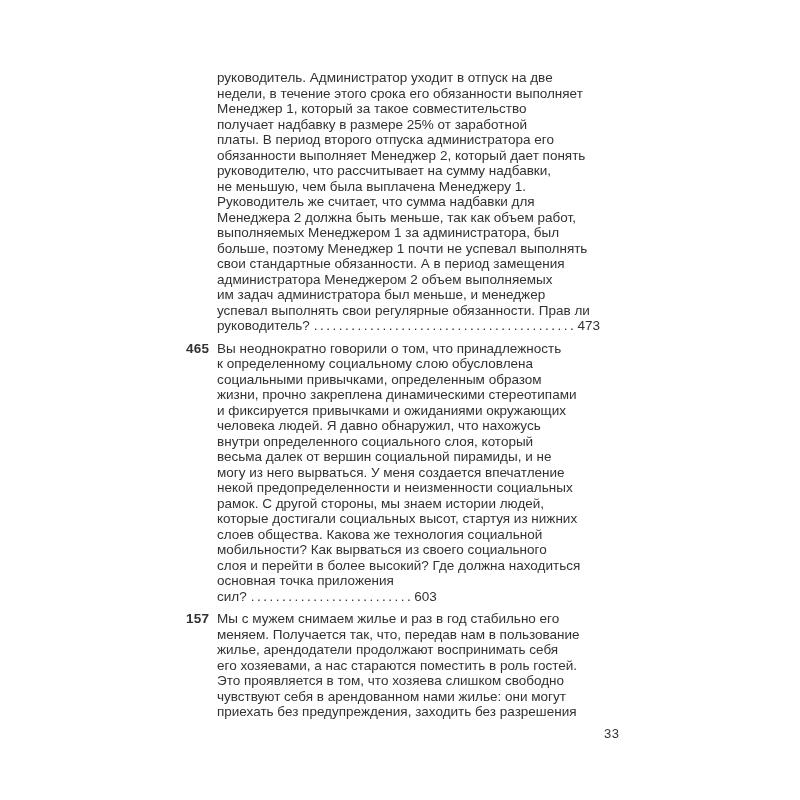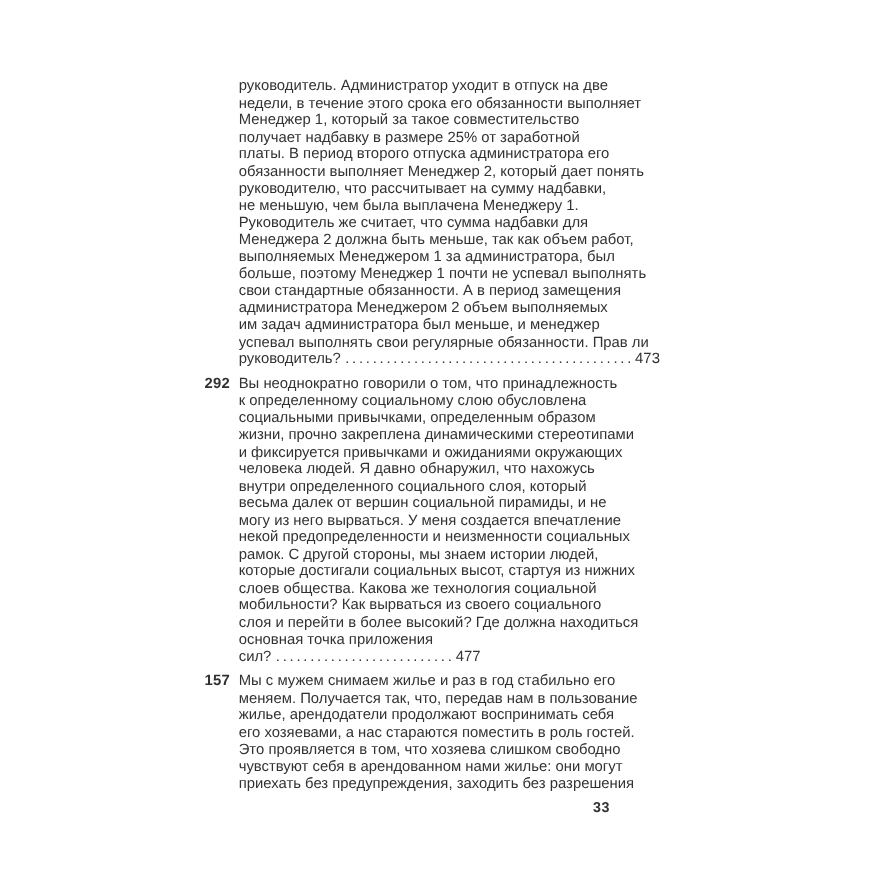--- a/index.html
+++ b/index.html
@@ -53,24 +53,24 @@
     letter-spacing: 2.5px;
     padding-left: 4px;
     white-space: nowrap;
   }
   .page-ref {
     padding-left: 1px;
     text-align: center;
   }
   .page-number {
     position: absolute;
-    left: 539px;
+    left: 604px;
     top: 726px;
     font-size: 13px;
-    font-weight: 700;
+    font-weight: 400;
     letter-spacing: 0.5px;
   }
 </style>
 </head>
 <body>
 
 <div class="page">
   <main class="text-column">
 
     <section class="entry">
@@ -88,37 +88,37 @@
 выполняемых Менеджером 1 за администратора, был
 больше, поэтому Менеджер 1 почти не успевал выполнять
 свои стандартные обязанности. А в период замещения
 администратора Менеджером 2 объем выполняемых
 им задач администратора был меньше, и менеджер
 успевал выполнять свои регулярные обязанности. Прав ли
 руководитель?</span><span class="dot-leader">..........................................</span><span class="page-ref">473</span></p>
     </section>
 
     <section class="entry">
-      <span class="entry-number">292</span>
+      <span class="entry-number">465</span>
       <p class="entry-body"><span class="entry-text">Вы неоднократно говорили о том, что принадлежность
 к определенному социальному слою обусловлена
 социальными привычками, определенным образом
 жизни, прочно закреплена динамическими стереотипами
 и фиксируется привычками и ожиданиями окружающих
 человека людей. Я давно обнаружил, что нахожусь
 внутри определенного социального слоя, который
 весьма далек от вершин социальной пирамиды, и не
 могу из него вырваться. У меня создается впечатление
 некой предопределенности и неизменности социальных
 рамок. С другой стороны, мы знаем истории людей,
 которые достигали социальных высот, стартуя из нижних
 слоев общества. Какова же технология социальной
 мобильности? Как вырваться из своего социального
 слоя и перейти в более высокий? Где должна находиться
-основная точка приложения сил?</span><span class="dot-leader">..........................</span><span class="page-ref">477</span></p>
+основная точка приложения сил?</span><span class="dot-leader">..........................</span><span class="page-ref">603</span></p>
     </section>
 
     <section class="entry">
       <span class="entry-number">157</span>
       <p class="entry-body"><span class="entry-text">Мы с мужем снимаем жилье и раз в год стабильно его
 меняем. Получается так, что, передав нам в пользование
 жилье, арендодатели продолжают воспринимать себя
 его хозяевами, а нас стараются поместить в роль гостей.
 Это проявляется в том, что хозяева слишком свободно
 чувствуют себя в арендованном нами жилье: они могут

